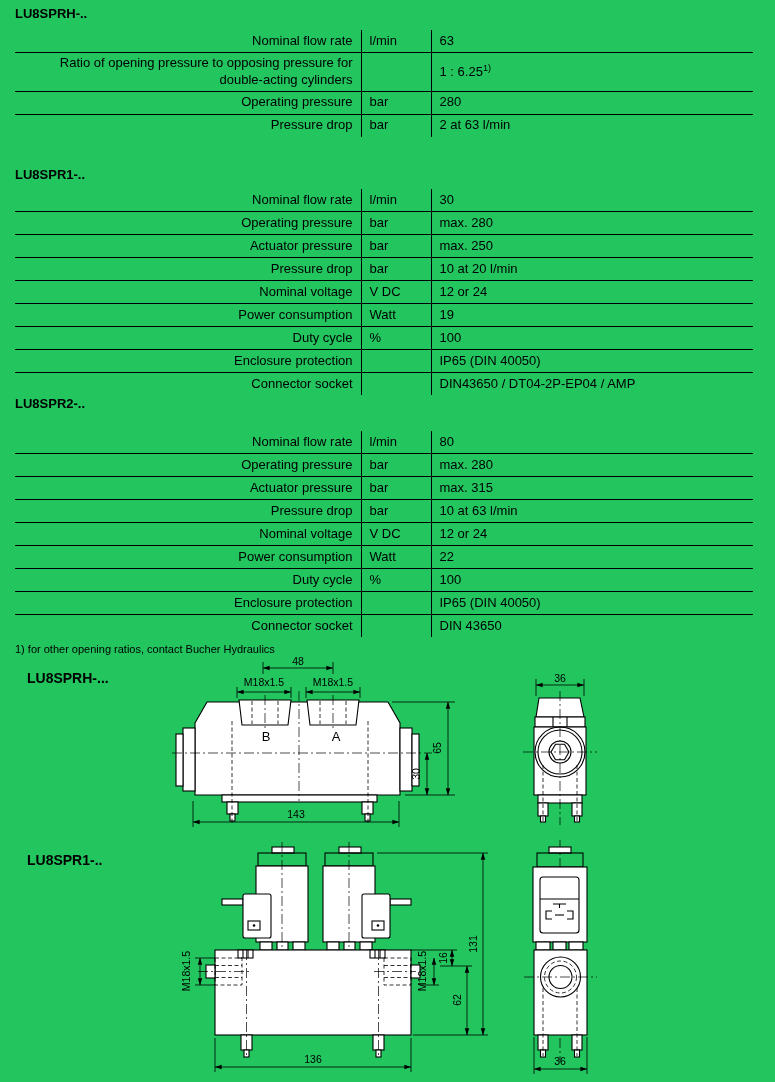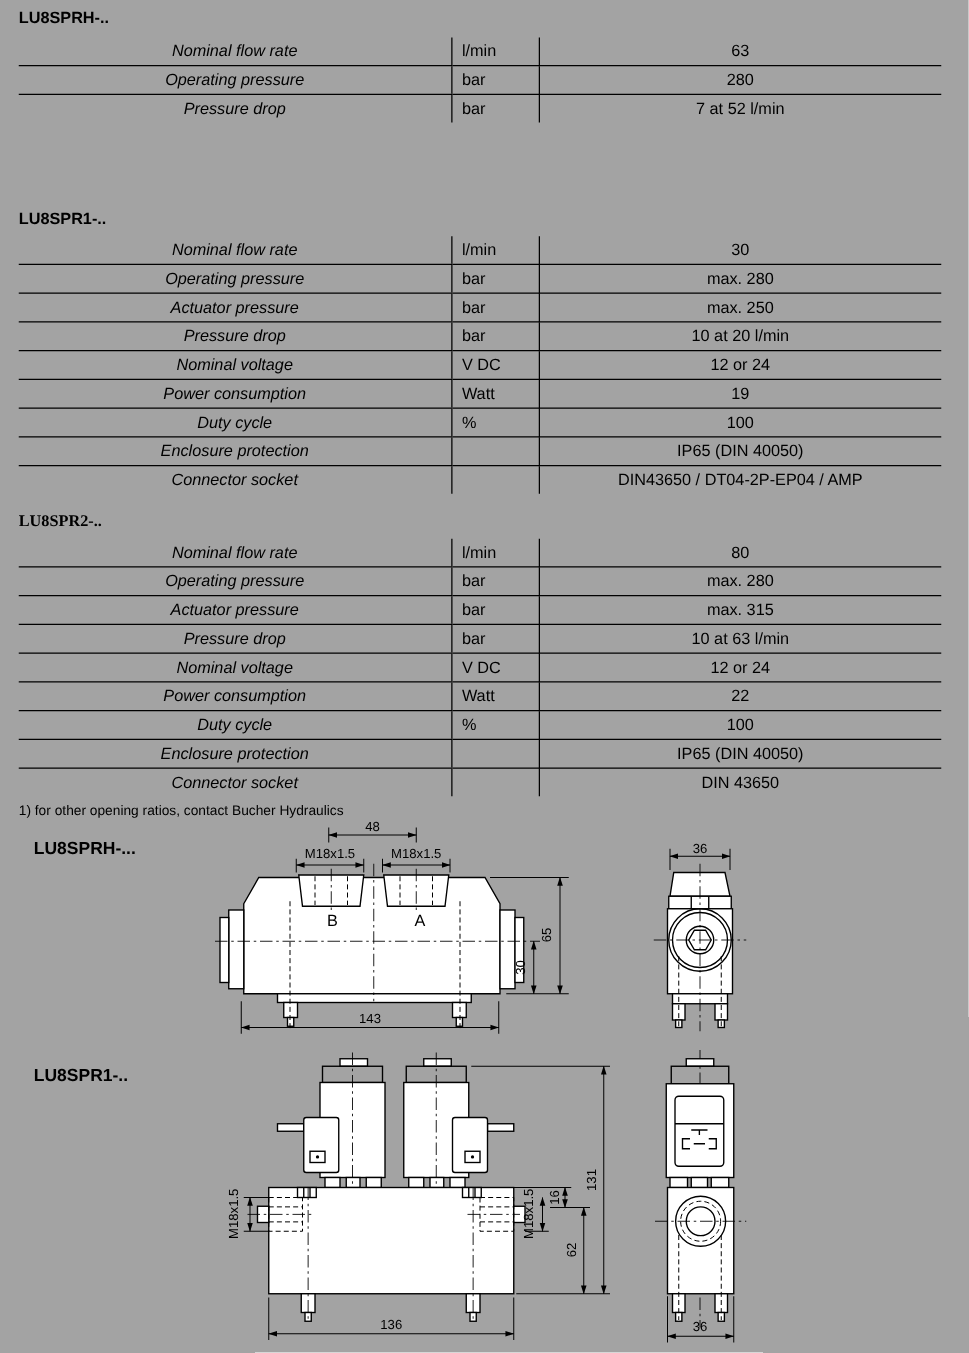--- a/index.html
+++ b/index.html
@@ -1,27 +1,27 @@
 <!DOCTYPE html>
 <html><head>
 <meta charset="utf-8">
 <style>
   html,body { margin:0; padding:0; background:#fff; }
-  .page { position:relative; width:775px; height:1082px; background:#a3a3a3;
+  .page { position:relative; width:775px; height:1082px; background:#22c55e;
           font-family:"Liberation Sans", sans-serif; color:#000; overflow:hidden; }
   .abs { position:absolute; }
   h2.sec { margin:0; font-size:13px; font-weight:bold; }
   h2.drw { margin:12px; font-size:14px; font-weight:bold; }
   table.spec { border-collapse:collapse; width:738px; table-layout:fixed; font-size:13px; }
   table.spec td { border-bottom:1px solid #000; padding:2px 8px; height:18px;
                   line-height:1.3; vertical-align:middle; }
   table.spec tr:last-child td { border-bottom:none; }
-  td.c-param { text-align:center; padding-left:6px;font-style:italic; }
+  td.c-param { text-align:right; padding-left:6px; }
   td.c-unit  { border-left:1px solid #000; border-right:1px solid #000; text-align:left; }
-  td.c-value { text-align:center; }
+  td.c-value { text-align:left; }
   td.c-value sup { font-size:9px; }
   .footnote { font-size:11px; }
   
   .ln  { stroke:#000; stroke-width:1.1; fill:none; }
   .lnf { stroke:#000; stroke-width:1.1; fill:#fff; }
   .dim { stroke:#000; stroke-width:0.8; fill:none; }
   .cl  { stroke:#000; stroke-width:0.7; stroke-dasharray:10 3 2 3; fill:none; }
   .hid { stroke:#000; stroke-width:0.8; stroke-dasharray:4 2.5; fill:none; }
   text.dimtxt { font-family:"Liberation Sans", sans-serif; font-size:10.5px;
                 fill:#000; text-anchor:middle; }
@@ -40,28 +40,33 @@
         <col style="width:70px">
         <col style="width:322px">
       </colgroup>
     <tbody>
         <tr>
           <td class="c-param">Nominal flow rate</td>
           <td class="c-unit">l/min</td>
           <td class="c-value">63</td>
         </tr>
         <tr>
+          <td class="c-param">Ratio of opening pressure to opposing pressure for double-acting cylinders</td>
+          <td class="c-unit"></td>
+          <td class="c-value">1 : 6.25<sup>1)</sup></td>
+        </tr>
+        <tr>
           <td class="c-param">Operating pressure</td>
           <td class="c-unit">bar</td>
           <td class="c-value">280</td>
         </tr>
         <tr>
           <td class="c-param">Pressure drop</td>
           <td class="c-unit">bar</td>
-          <td class="c-value">7 at 52 l/min</td>
+          <td class="c-value">2 at 63 l/min</td>
         </tr>
       </tbody>
   </table>
 
   <h2 class="sec abs" style="left:15px; top:167px;">LU8SPR1-..</h2>
   <table class="spec abs" style="left:15px; top:189px;">
     <colgroup>
         <col style="width:346px">
         <col style="width:70px">
         <col style="width:322px">
@@ -108,21 +113,21 @@
           <td class="c-value">IP65 (DIN 40050)</td>
         </tr>
         <tr>
           <td class="c-param">Connector socket</td>
           <td class="c-unit"></td>
           <td class="c-value">DIN43650 / DT04-2P-EP04 / AMP</td>
         </tr>
       </tbody>
   </table>
 
-  <h2 class="sec abs" style="left:15px; top:409px;font-family:Liberation Serif, serif;">LU8SPR2-..</h2>
+  <h2 class="sec abs" style="left:15px; top:396px;">LU8SPR2-..</h2>
   <table class="spec abs" style="left:15px; top:431px;">
     <colgroup>
         <col style="width:346px">
         <col style="width:70px">
         <col style="width:322px">
       </colgroup>
     <tbody>
         <tr>
           <td class="c-param">Nominal flow rate</td>
           <td class="c-unit">l/min</td>

